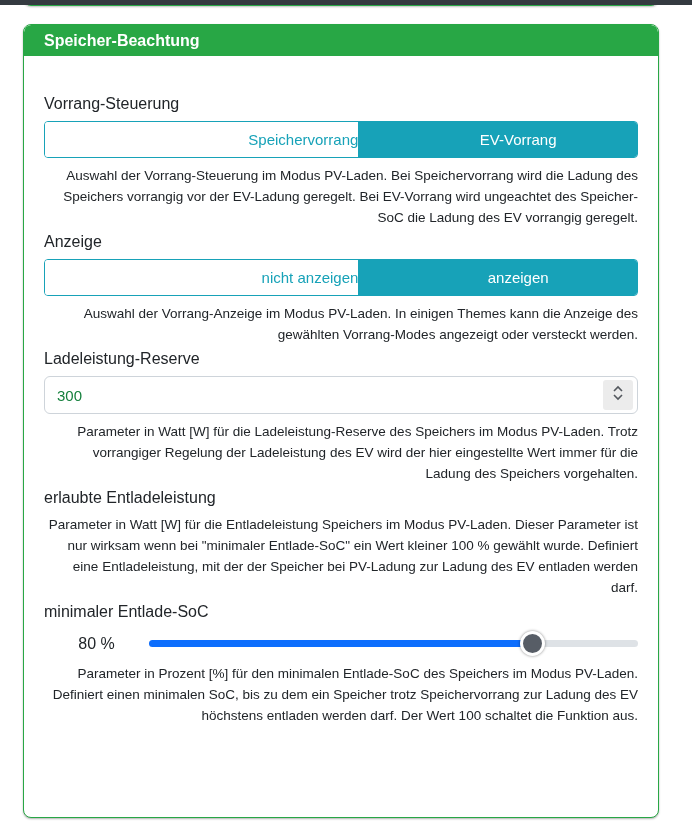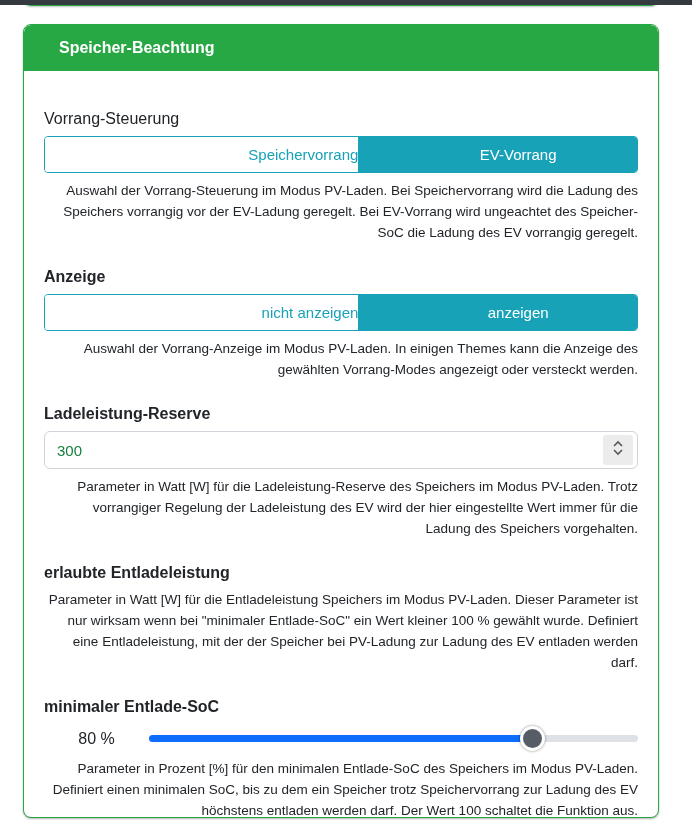--- a/index.html
+++ b/index.html
@@ -30,38 +30,38 @@
     z-index:5;
   }
   .card{
     position:absolute;left:23px;top:24px;width:636px;height:794px;
     border:1px solid var(--green);border-radius:8px;background:#fff;
     box-shadow:0 1px 2px rgba(0,0,0,.3);
     overflow:hidden;z-index:10;
   }
   .card-header{
     background:var(--green);
-    height:46px;
+    height:31px;
     display:flex;align-items:center;
-    padding:0 35px;
+    padding:0 20px;
     border-radius:7px 7px 0 0;
     text-align:center;
   }
   .card-title{
     color:#fff;font-size:16px;font-weight:700;
   }
   .card-body{
     padding:20px;
   }
   .section-label{
     font-size:16px;line-height:19px;color:#212529;
     margin:18px 0 0 0;
   }
   .section-label.first{margin-top:18px;}
-  .section-label.follow{margin-top:24px;font-weight:bold;}
+  .section-label.follow{margin-top:4px;}
   .btn-group{
     margin-top:8px;
     display:flex;height:37px;
     border-radius:4px;overflow:hidden;
     border:1px solid var(--teal);
   }
   .btn{
     font-family:"Liberation Sans", sans-serif;
     font-size:15px;line-height:35px;
     text-align:center;

